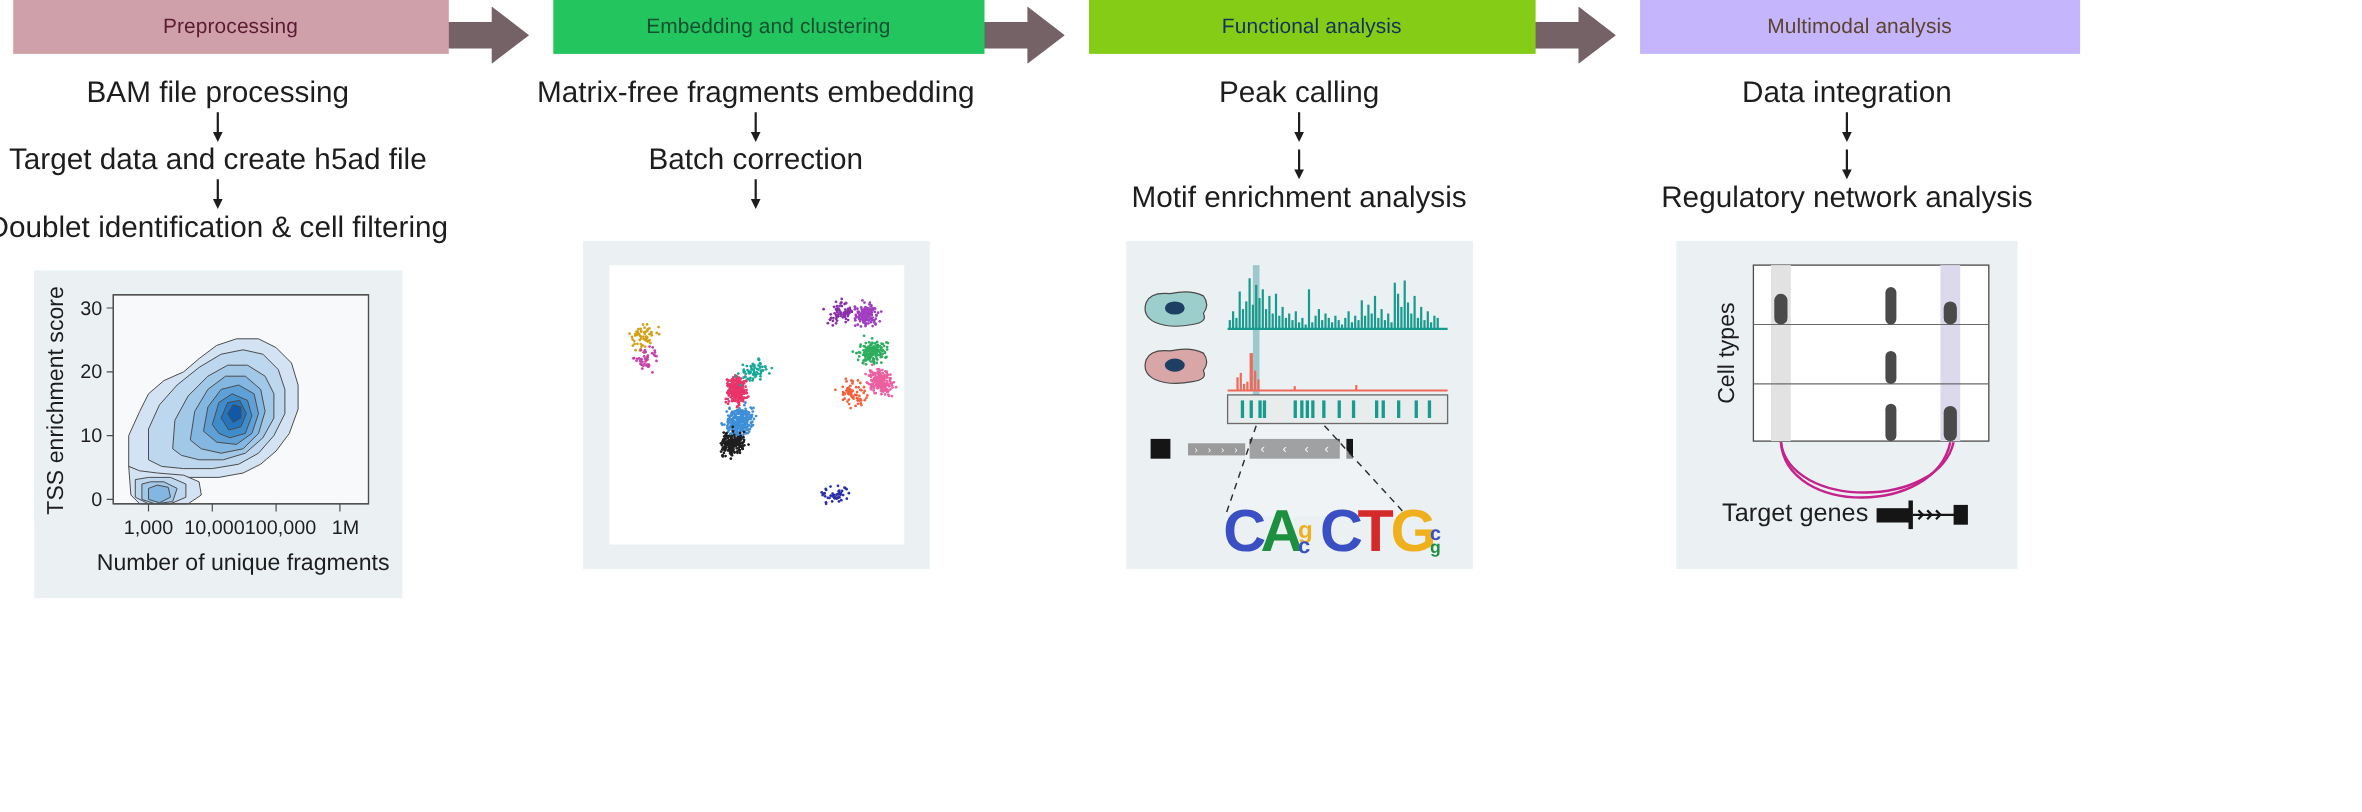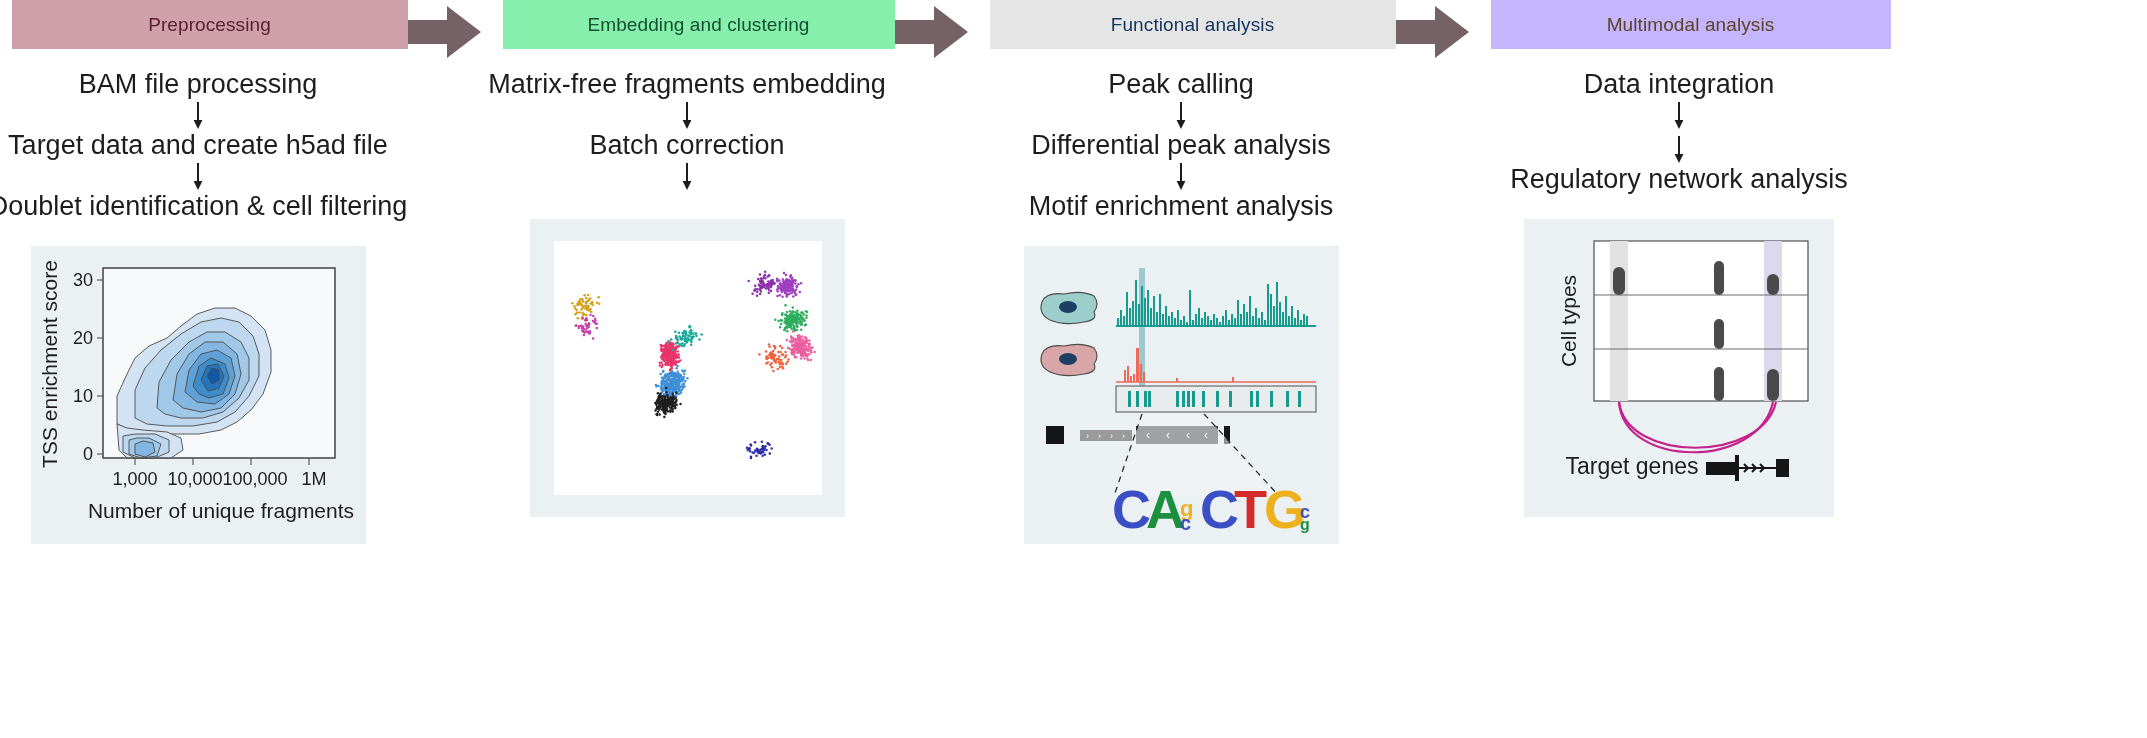--- a/index.html
+++ b/index.html
@@ -11,22 +11,22 @@
   .panel{position:relative;display:flex;flex-direction:column;align-items:center;}
   .p1{width:396px;} .p2{width:392px;} .p3{width:406px;} .p4{width:400px;}
 
   .arrow-cell{width:95px;display:flex;justify-content:center;
               align-items:flex-start;padding-top:6px;flex:0 0 auto;}
   .arrow-svg{display:block;}
 
   .hdr{height:49px;width:100%;display:flex;align-items:center;
        justify-content:center;font-size:19px;letter-spacing:.1px;margin-left:23px;}
   .hdr.pink{background:#d0a0aa;color:#5b1b33;}
-  .hdr.green{background:#86efac;color:#14502f;}
-  .hdr.blue{background:#e5e5e5;color:#15325c;}
+  .hdr.green{background:#22c55e;color:#14502f;}
+  .hdr.blue{background:#84cc16;color:#15325c;}
   .hdr.tan{background:#c4b5fd;color:#5c432a;}
 
   .steps{margin-top:22px;display:flex;flex-direction:column;align-items:center;
          gap:0;width:100%;}
   .step{font-size:27px;line-height:1.0;white-space:nowrap;color:#1d1d1d;}
   .vsep{width:18px;height:34px;display:block;}
 
   .figbox{margin-top:26px;background:#ebf0f3;position:relative;}
   .fig1{width:335px;height:228px;}
   .fig2{width:315px;height:298px;}
@@ -1866,21 +1866,20 @@
   <div class="panel p3">
     <div class="hdr blue">
       <span>Functional analysis</span>
     </div>
     <div class="steps">
       <div class="step">Peak calling</div>
       <svg class="vsep" viewBox="0 0 18 34">
         <path d="M9 4 L9 26" stroke="#1d1d1d" stroke-width="2" fill="none"></path>
         <path d="M9 31 L4.6 22 L13.4 22 Z" fill="#1d1d1d"></path>
       </svg>
-      <div class="step">Differential peak analysis</div>
       <svg class="vsep" viewBox="0 0 18 34">
         <path d="M9 4 L9 26" stroke="#1d1d1d" stroke-width="2" fill="none"></path>
         <path d="M9 31 L4.6 22 L13.4 22 Z" fill="#1d1d1d"></path>
       </svg>
       <div class="step">Motif enrichment analysis</div>
     </div>
 
     <div class="figbox fig3">
       <svg class="figsvg" width="315" height="298" viewBox="0 0 315 298">
         <rect x="0" y="0" width="315" height="298" fill="#ebf0f3"></rect>

